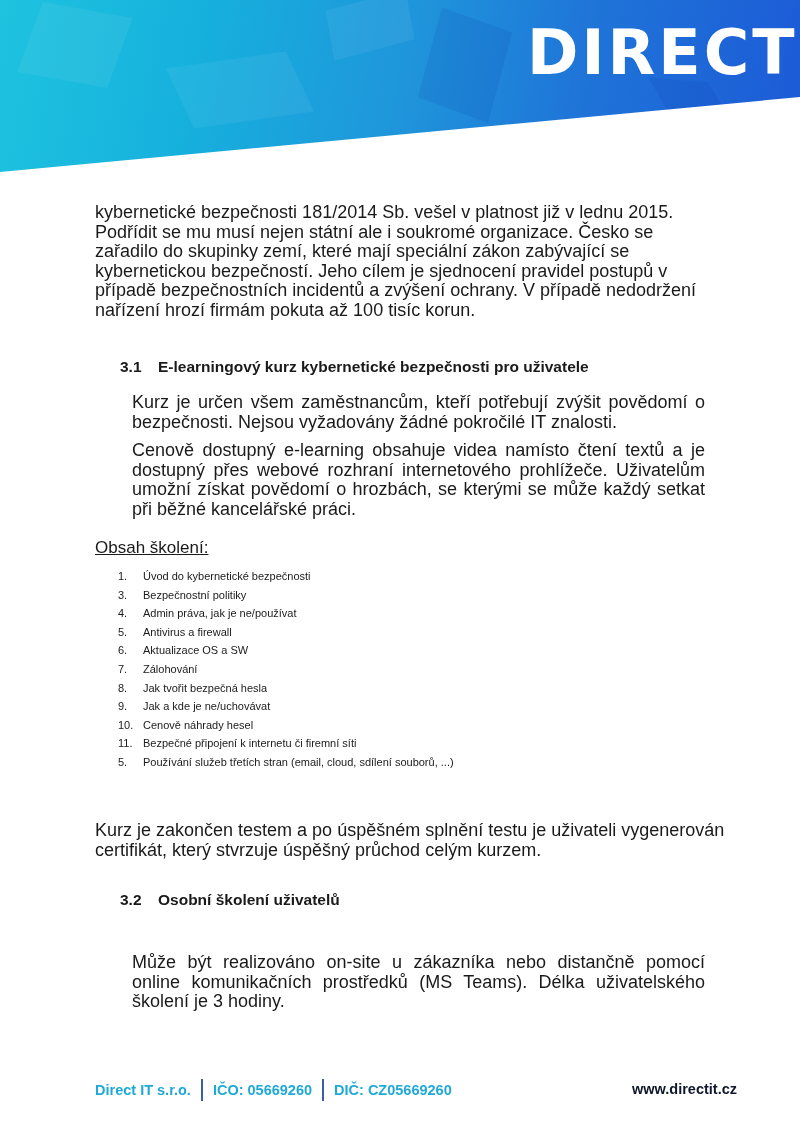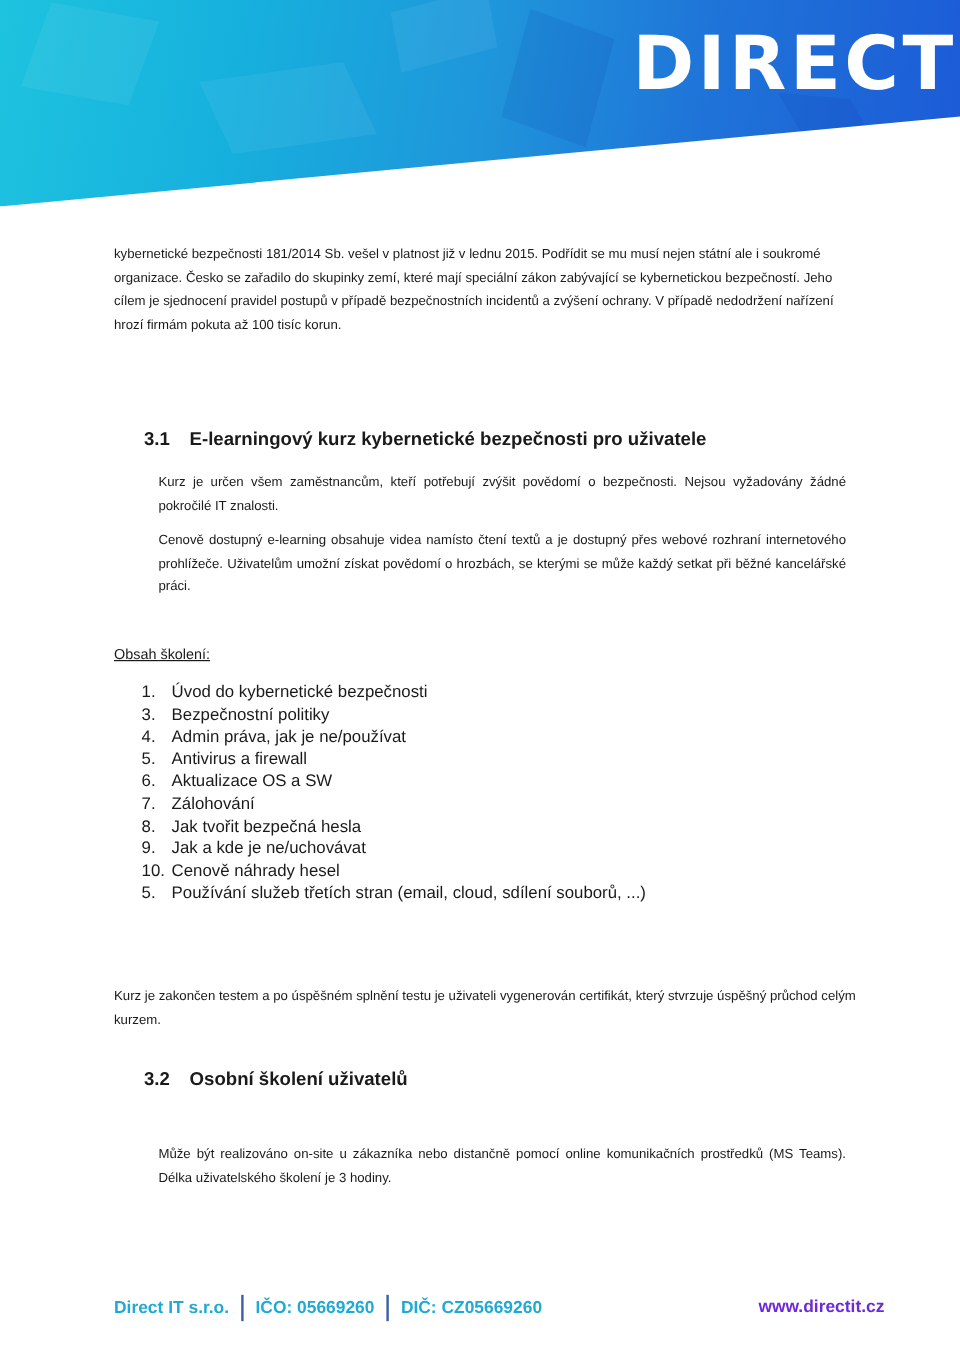--- a/index.html
+++ b/index.html
@@ -16,32 +16,32 @@
     overflow: hidden;
   }
   .facet { position: absolute; background: rgba(255,255,255,0.06); }
   .facet.d { background: rgba(10,40,160,0.10); }
   .logo {
     position: absolute; left: 527px; top: 28px;
     font-family: "DejaVu Sans", sans-serif; font-weight: bold;
     font-size: 62px; letter-spacing: 3px; color: #ffffff; line-height: 50px;
   }
   .content { position: absolute; left: 95px; top: 203px; width: 610px; }
-  p { margin: 0; font-size: 11px; line-height: 19.6px; }
+  p { margin: 0; font-size: 18px; line-height: 19.6px; }
   .just { text-align: justify; margin-left: 37px; }
   h2 { margin: 0; font-size: 15.5px; font-weight: bold; position: absolute; left: 120px; }
   h2 .num { display: inline-block; width: 38px; }
-  .sub { position: absolute; left: 95px; top: 538px; font-size: 12px; text-decoration: underline; }
+  .sub { position: absolute; left: 95px; top: 538px; font-size: 17px; text-decoration: underline; }
   ol { position: absolute; left: 118px; top: 567px; margin: 0; padding: 0; list-style: none; }
-  ol li { font-size: 14px; line-height: 18.6px; white-space: nowrap; }
+  ol li { font-size: 11px; line-height: 18.6px; white-space: nowrap; }
   ol li .n { display: inline-block; width: 25px; }
   .footer { position: absolute; top: 1079px; font-size: 14.5px; font-weight: bold; line-height: 20px; }
   .f-left { left: 95px; color: #1fa9d6; display: flex; align-items: center; }
   .sep { display: inline-block; width: 2px; height: 22px; background: #3a5fa8; margin: 0 10px; }
-  .f-right { left: 632px; color: #6d28d9; }
+  .f-right { left: 632px; color: #0f172a; }
 </style>
 </head>
 <body>
 
 <div class="banner">
   <div class="facet" style="left:30px;top:10px;width:90px;height:70px;transform:skew(-20deg,10deg);"></div>
   <div class="facet" style="left:180px;top:60px;width:120px;height:60px;transform:skew(25deg,-8deg);"></div>
   <div class="facet d" style="left:430px;top:20px;width:70px;height:90px;transform:skew(-15deg,20deg);"></div>
   <div class="facet d" style="left:660px;top:80px;width:60px;height:40px;transform:skew(30deg,5deg);"></div>
   <div class="facet" style="left:330px;top:0px;width:80px;height:50px;transform:skew(10deg,-15deg);"></div>
@@ -66,20 +66,21 @@
 <ol>
   <li><span class="n">1.</span><span>Úvod do kybernetické bezpečnosti</span></li>
   <li><span class="n">3.</span><span>Bezpečnostní politiky</span></li>
   <li><span class="n">4.</span><span>Admin práva, jak je ne/používat</span></li>
   <li><span class="n">5.</span><span>Antivirus a firewall</span></li>
   <li><span class="n">6.</span><span>Aktualizace OS a SW</span></li>
   <li><span class="n">7.</span><span>Zálohování</span></li>
   <li><span class="n">8.</span><span>Jak tvořit bezpečná hesla</span></li>
   <li><span class="n">9.</span><span>Jak a kde je ne/uchovávat</span></li>
   <li><span class="n">10.</span><span>Cenově náhrady hesel</span></li>
+  <li><span class="n">11.</span><span>Bezpečné připojení k internetu či firemní síti</span></li>
   <li><span class="n">5.</span><span>Používání služeb třetích stran (email, cloud, sdílení souborů, ...)</span></li>
 </ol>
 
 <div style="position:absolute;left:95px;top:821px;width:630px;">
   <p>Kurz je zakončen testem a po úspěšném splnění testu je uživateli vygenerován certifikát, který stvrzuje úspěšný průchod celým kurzem.</p>
 </div>
 
 <h2 style="top:891px;">
   <span class="num">3.2</span><span>Osobní školení uživatelů</span>
 </h2>

